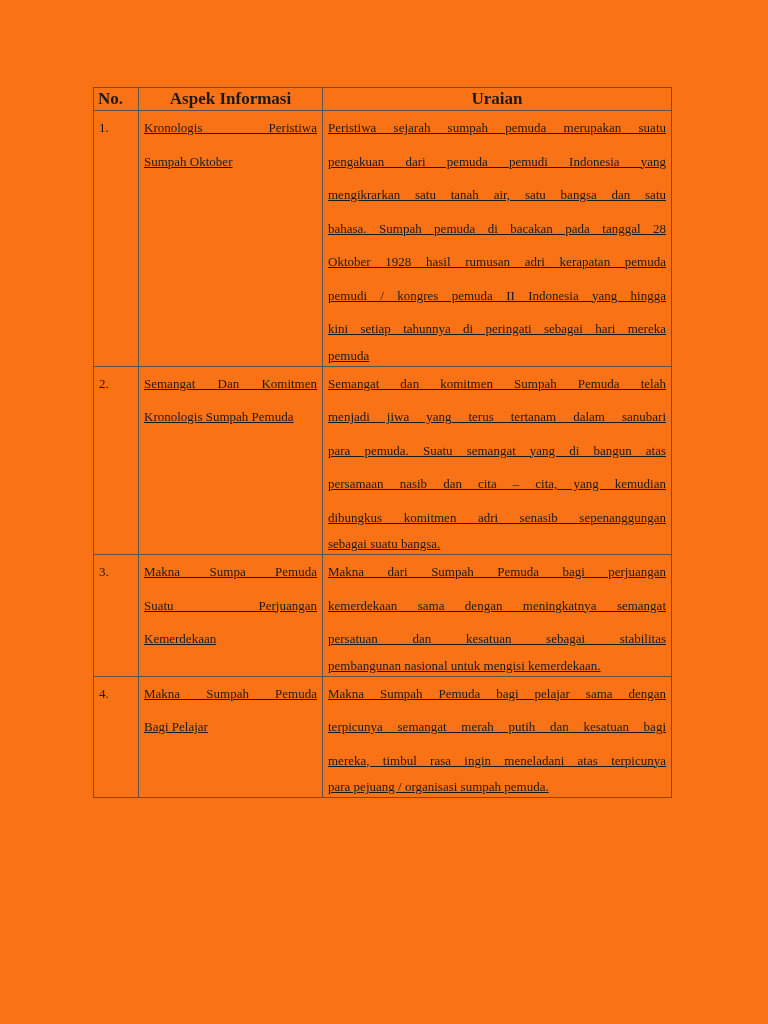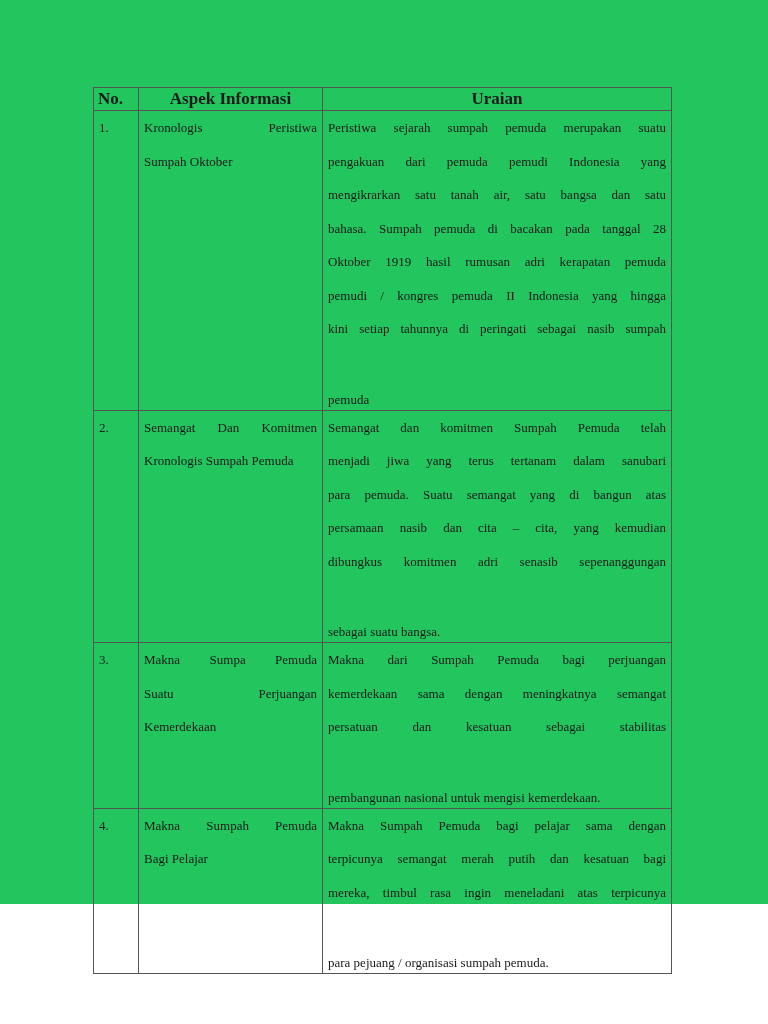--- a/index.html
+++ b/index.html
@@ -1,29 +1,29 @@
 <!DOCTYPE html>
 <html><head>
 <meta charset="utf-8">
 <style>
   html, body { margin: 0; padding: 0; background: #ffffff; }
   body { width: 768px; height: 1024px; position: relative; overflow: hidden;
          font-family: "Liberation Serif", "DejaVu Serif", serif; color: #1a1a1a; }
-  .page { position: absolute; left: 0; top: 0; width: 768px; height: 904px; background: #22c55e; }
+  .page { position: absolute; left: 0; top: 0; width: 768px; height: 1024px; background: #f97316; }
   table.doc { position: absolute; left: 93px; top: 87px; width: 578px;
               border-collapse: collapse; table-layout: fixed; }
   table.doc th, table.doc td { border: 1px solid #555; vertical-align: top; padding: 0 5px; }
   table.doc th { font-weight: bold; font-size: 17px; height: 22px; line-height: 22px; padding: 0 4px; }
   table.doc th.no { text-align: left; }
   col.c1 { width: 45px; } col.c2 { width: 184px; } col.c3 { width: 349px; }
   td { font-size: 13px; line-height: 33.5px; }
   td.aspek, td.uraian { text-align: justify; text-align-last: auto; }
-  td .line { display: block; text-align: justify; text-align-last: justify; white-space: nowrap; overflow: hidden; }
+  td .line { display: block; text-align: justify; text-align-last: justify; white-space: nowrap; overflow: hidden; text-decoration: underline; }
   td .line.last { text-align-last: left; }
-  td .line.final { line-height: 20px; margin-top: 44px; }
+  td .line.final { line-height: 20px; }
 </style>
 </head>
 <body>
 
 <div class="page">
   <table class="doc">
     <colgroup>
         <col class="c1">
         <col class="c2">
         <col class="c3">
@@ -40,23 +40,23 @@
           <td>1.</td>
           <td class="aspek">
             <span class="line">Kronologis Peristiwa</span>
             <span class="line last">Sumpah Oktober</span>
           </td>
           <td class="uraian">
             <span class="line">Peristiwa sejarah sumpah pemuda merupakan suatu</span>
             <span class="line">pengakuan dari pemuda pemudi Indonesia yang</span>
             <span class="line">mengikrarkan satu tanah air, satu bangsa dan satu</span>
             <span class="line">bahasa. Sumpah pemuda di bacakan pada tanggal 28</span>
-            <span class="line">Oktober 1919 hasil rumusan adri kerapatan pemuda</span>
+            <span class="line">Oktober 1928 hasil rumusan adri kerapatan pemuda</span>
             <span class="line">pemudi / kongres pemuda II Indonesia yang hingga</span>
-            <span class="line">kini setiap tahunnya di peringati sebagai nasib sumpah</span>
+            <span class="line">kini setiap tahunnya di peringati sebagai hari mereka</span>
             <span class="line last final">pemuda</span>
           </td>
         </tr>
         <tr>
           <td>2.</td>
           <td class="aspek">
             <span class="line">Semangat Dan Komitmen</span>
             <span class="line last">Kronologis Sumpah Pemuda</span>
           </td>
           <td class="uraian">

